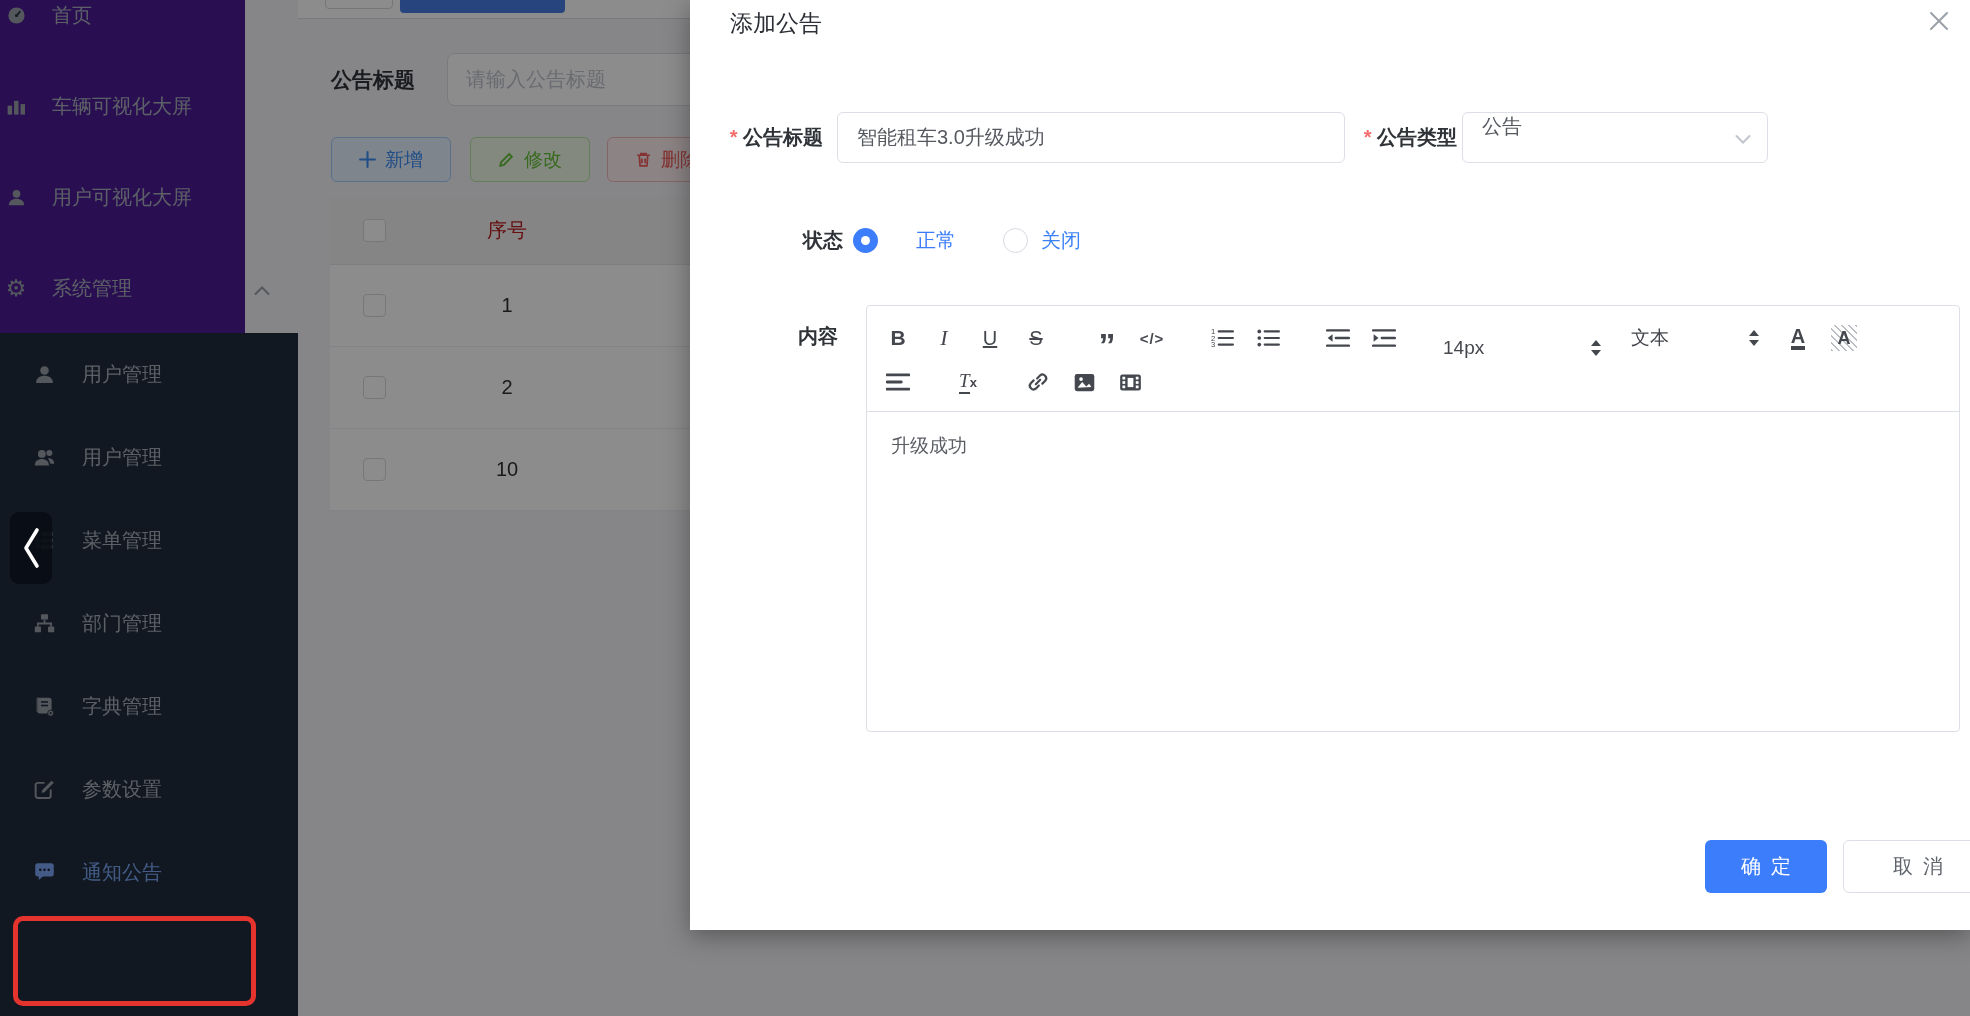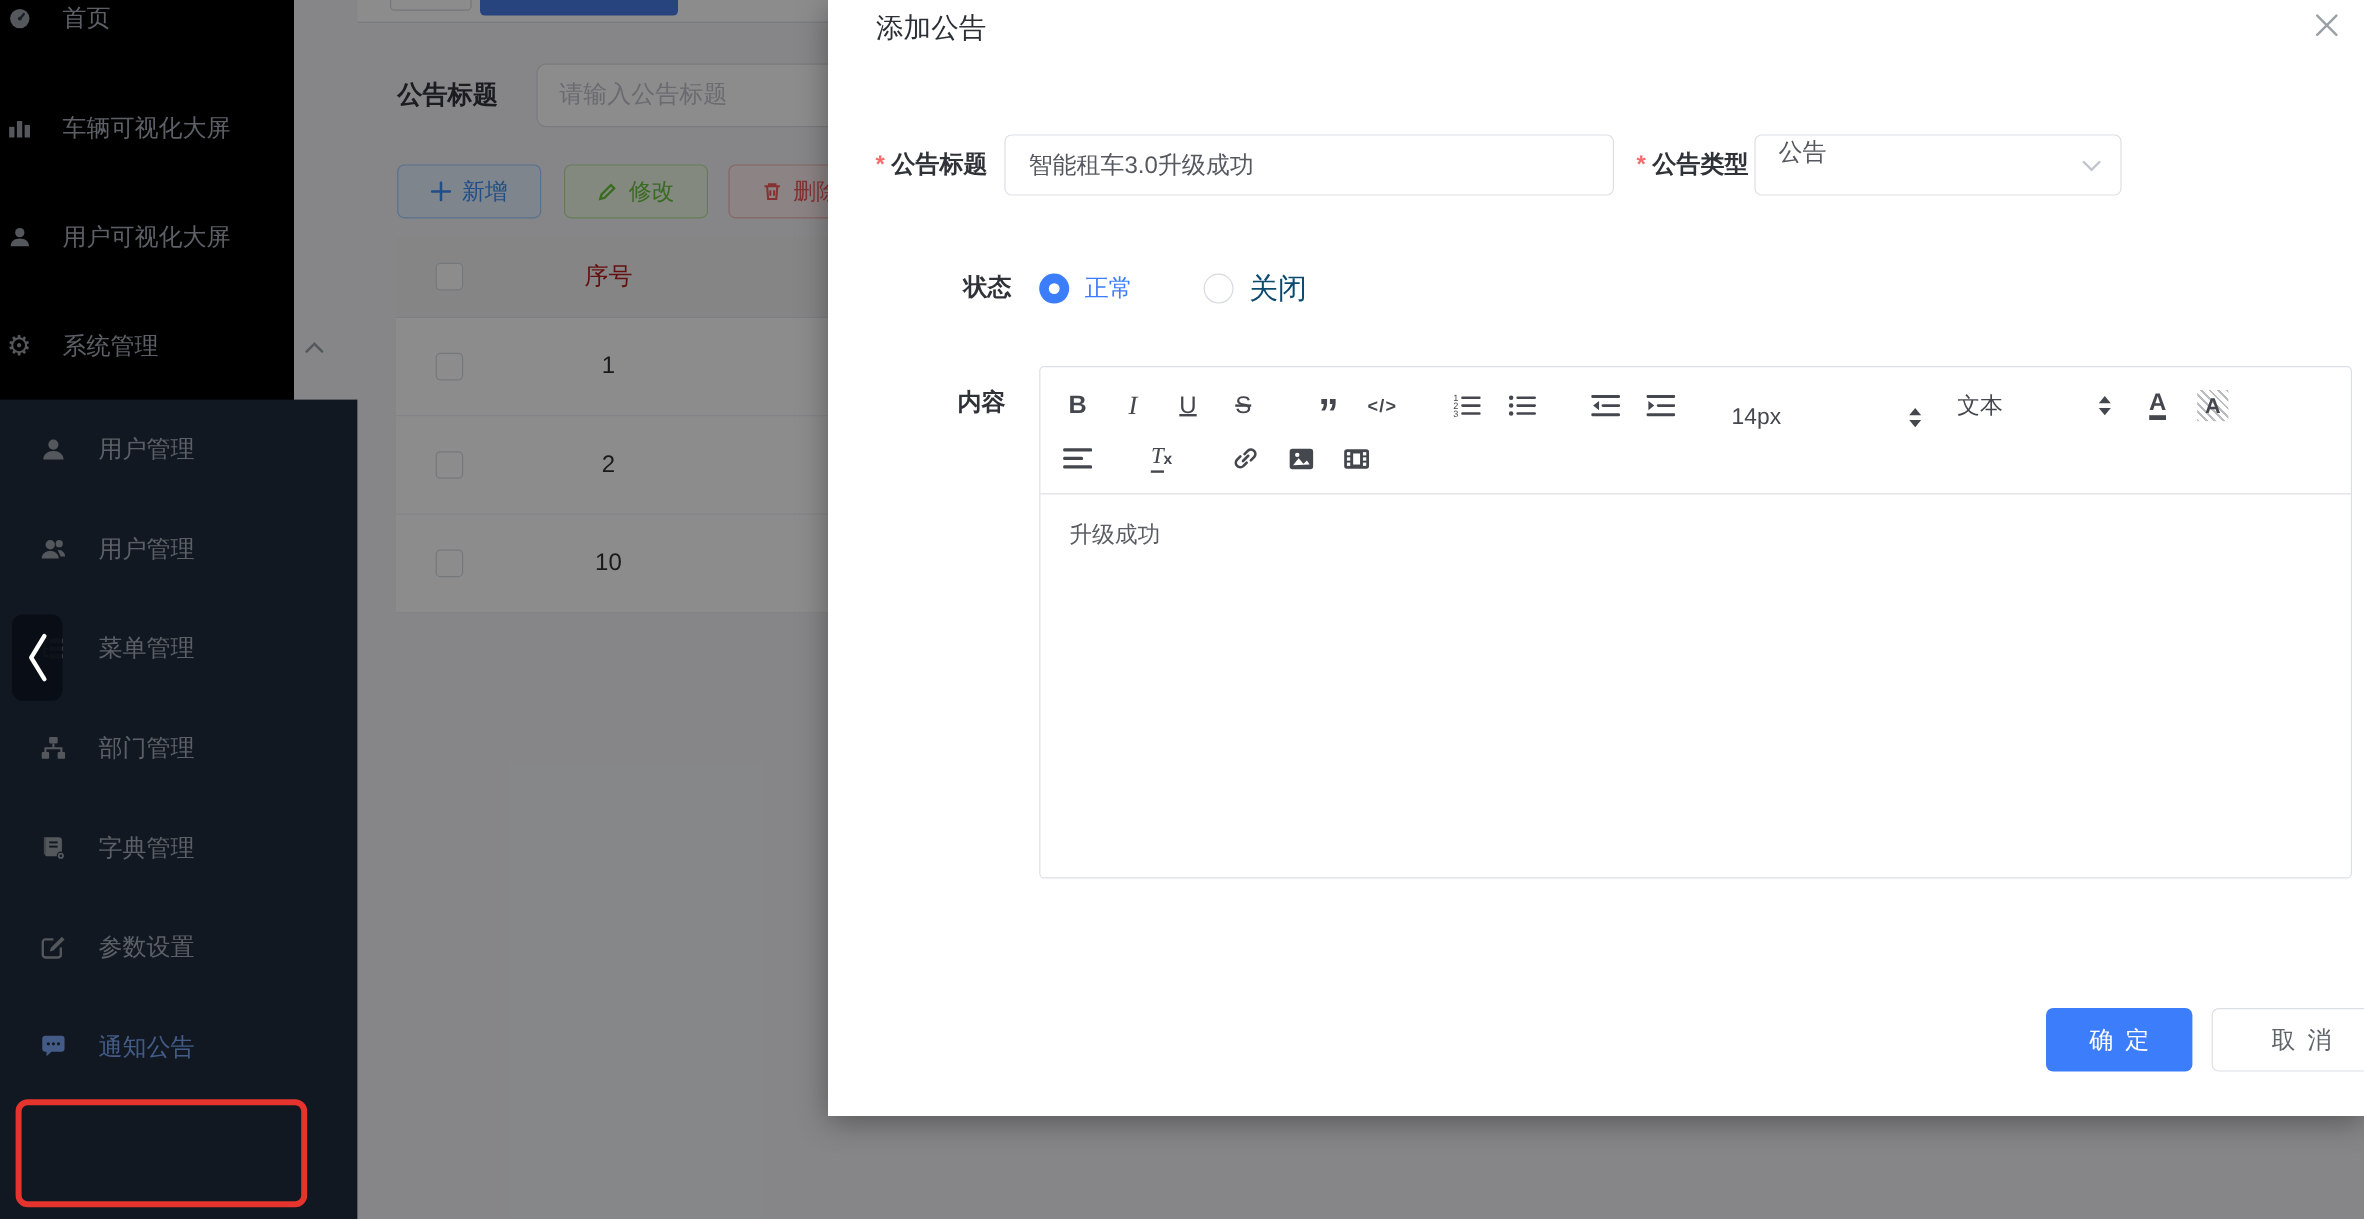--- a/index.html
+++ b/index.html
@@ -3,21 +3,21 @@
 <meta charset="utf-8">
 <style>
   * { margin:0; padding:0; box-sizing:border-box; }
   html,body { width:1970px; height:1016px; overflow:hidden; background:#f4f5f7;
     font-family:"Liberation Sans","DejaVu Sans",sans-serif; }
 
   
   #app { position:absolute; inset:0; }
 
   
-  #sidebar { position:absolute; left:0; top:0; width:245px; height:1016px; background:#000000; }
+  #sidebar { position:absolute; left:0; top:0; width:245px; height:1016px; background:#4c1d95; }
   .side-item { position:relative; height:91px; display:flex; align-items:center; padding-left:4px;
     color:#a8b0bb; font-size:20px; white-space:nowrap; cursor:pointer; }
   .side-item .s-ico { width:24px; height:26px; display:flex; align-items:center; justify-content:center; margin-right:24px; flex:0 0 auto; }
   #side-top { position:absolute; left:0; top:-30px; width:298px; }
   #submenu { position:absolute; left:0; top:333px; width:298px; height:683px; background:#1f2d3d; }
   #submenu .side-item { height:83px; padding-left:32px; }
   #submenu .side-item .s-ico { margin-right:26px; }
   .side-item.active { color:#7aa6f5; }
   .chev-up { position:absolute; right:28px; top:50%; transform:translateY(-50%); }
   svg.sico { display:block; }
@@ -76,27 +76,27 @@
   #lbl-content{ left:20px; top:305px; width:128px; line-height:62px; }
 
   #inp-title { position:absolute; left:147px; top:112px; width:508px; height:51px;
     border:1.5px solid #dcdfe6; border-radius:6px; font-size:20px; color:#55595f; padding:0 19px; outline:none; }
   #sel-type { position:absolute; left:772px; top:112px; width:306px; height:51px;
     border:1.5px solid #dcdfe6; border-radius:6px; display:flex; align-items:flex-start;
     padding:0 19px; font-size:20px; color:#55595f; cursor:pointer; }
   #sel-type .sel-arrow { position:absolute; right:16px; top:50%; transform:translateY(-50%); }
 
   .radio-row { position:absolute; top:215px; height:50px; display:flex; align-items:center; }
-  #radio-normal { left:176px; } #radio-closed { left:313px; }
+  #radio-normal { left:163px;gap:25px; } #radio-closed { left:313px; }
   .r-circle { width:25px; height:25px; border-radius:50%; margin-right:13px; }
   .r-on  { background:#3c7dfc; display:flex; align-items:center; justify-content:center; }
   .r-on::after { content:""; width:9px; height:9px; border-radius:50%; background:#fff; }
   .r-off { background:#fff; border:1.5px solid #d6dae0; }
   .r-lbl-on  { color:#3c7dfc; font-size:20px; }
-  .r-lbl-off { color:#0c4a6e; font-size:24px; }
+  .r-lbl-off { color:#3b82f6; font-size:20px; }
 
   
   #editor { position:absolute; left:176px; top:305px; width:1094px; height:427px;
     border:1.5px solid #dcdfe6; border-radius:4px; }
   #ql-toolbar { height:106px; border-bottom:1.5px solid #dcdfe6; padding:10px 16px 8px 16px; }
   .ql-row { display:flex; align-items:center; height:44px; }
   .ql-btn { min-width:30px; height:30px; display:flex; align-items:center; justify-content:center;
     color:#44474d; cursor:pointer; margin-right:16px; }
   .gap { margin-left:24px; }
   .g-bold { font-weight:700; font-size:21px; }

